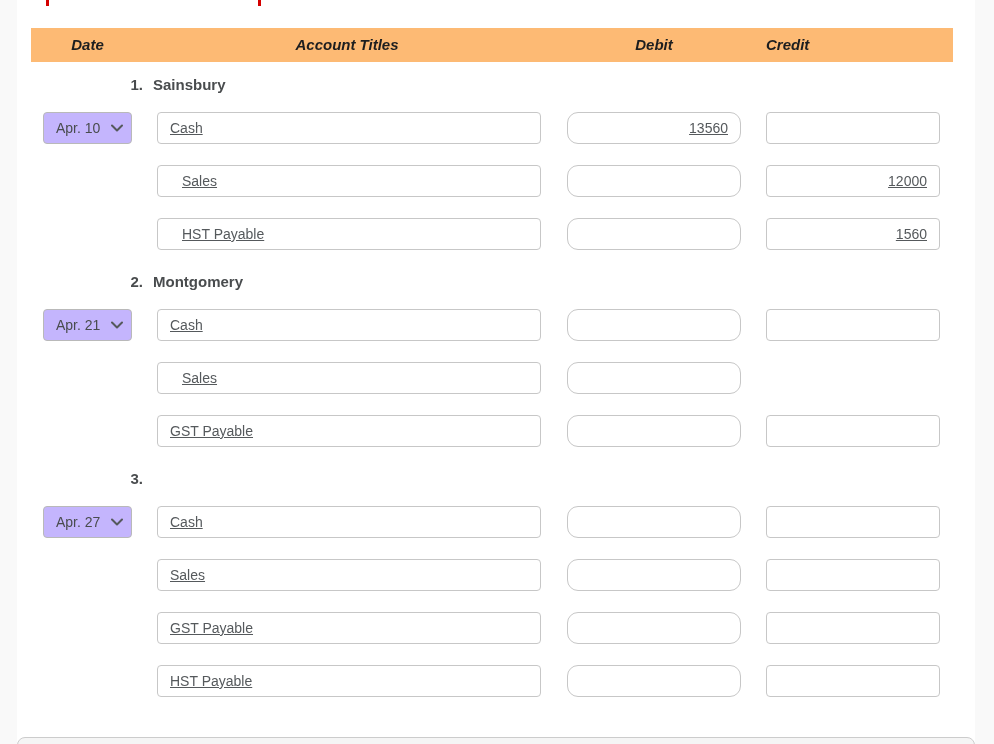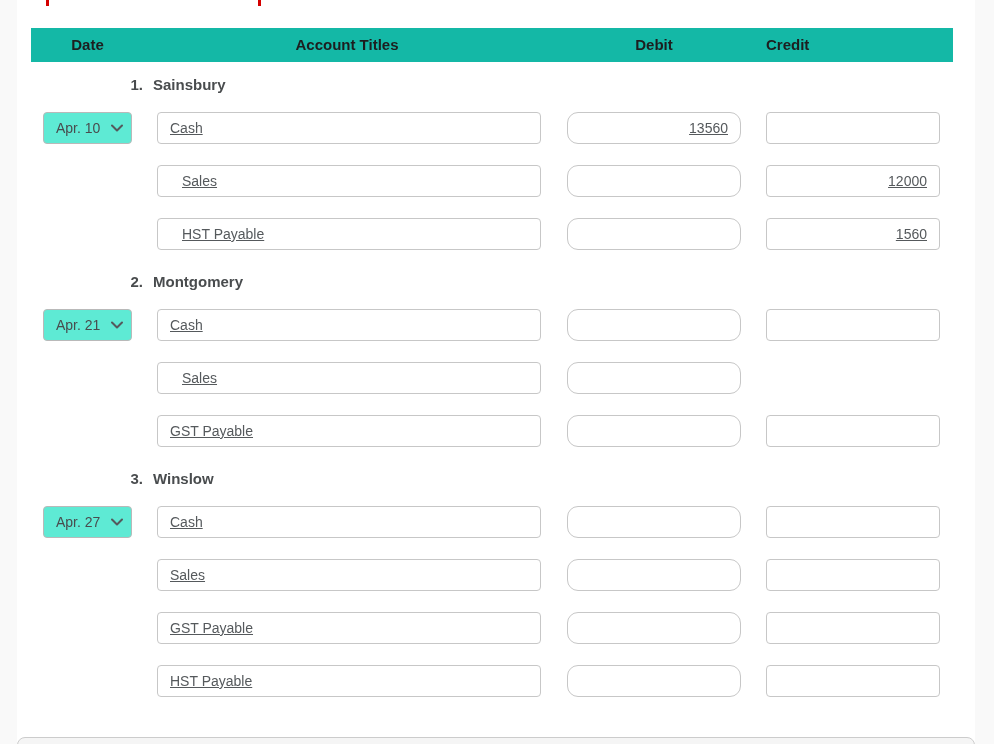--- a/index.html
+++ b/index.html
@@ -29,24 +29,25 @@
 
   .grid {
     display: grid;
     grid-template-columns: 26px 89px 25px 384px 26px 174px 25px 174px 1fr;
     align-items: center;
   }
 
   .header-bar {
     margin: 28px 22px 0 14px;
     height: 34px;
-    background: #14b8a6;
+    background: #fdba74;
     display: grid;
     grid-template-columns: 12px 89px 25px 384px 26px 174px 25px 174px 1fr;
     align-items: center;
+    font-style: italic;
   }
   .header-bar .hd {
     font-size: 15px; font-weight: 700; color: #1d1e1f; line-height: 34px;
   }
   .hd-date   { grid-column: 2; text-align: center; }
   .hd-account{ grid-column: 4; text-align: center; margin-left: -4px; }
   .hd-debit  { grid-column: 6; text-align: center; }
   .hd-credit { grid-column: 8; text-align: left; }
 
   .entry { margin-top: 22px; }
@@ -62,21 +63,21 @@
     font-size: 15px; font-weight: 700; color: #494c4e; line-height: 19px;
   }
 
   .journal-row { height: 32px; margin-bottom: 21px; }
 
   .date-cell { grid-column: 2; position: relative; height: 32px; }
   select.date-select {
     -webkit-appearance: none; -moz-appearance: none; appearance: none;
     width: 100%; height: 32px;
     border: 1px solid #b9b9b9; border-radius: 4px;
-    background: #5eead4;
+    background: #c4b5fd;
     font-family: "Liberation Sans", sans-serif;
     font-size: 14px; color: #494c4e;
     padding: 0 24px 0 12px;
   }
   .chevron {
     position: absolute; right: 9px; top: 12px; pointer-events: none;
     line-height: 0;
   }
 
   input.field {
@@ -191,21 +192,20 @@
     <input type="text" class="field account-input" value="GST Payable" style="">
     <input type="text" class="field amount-input debit" value="" style="">
     <input type="text" class="field amount-input credit" value="" style="">
   </div>
 </div>
   </section>
 
   <section class="entry">
     <div class="grid heading-row">
       <div class="entry-number">3.</div>
-      <div class="entry-name">Winslow</div>
     </div>
     <div class="rows">
   <div class="grid journal-row">
     <div class="date-cell">
       <select class="date-select">
         <option>Apr. 27</option>
       </select>
       <span class="chevron">
         <svg width="12" height="8" viewBox="0 0 12 8">
           <path d="M1 1.5 L6 6.5 L11 1.5" stroke="#55595c" stroke-width="2" fill="none" stroke-linecap="round" stroke-linejoin="round"></path>

